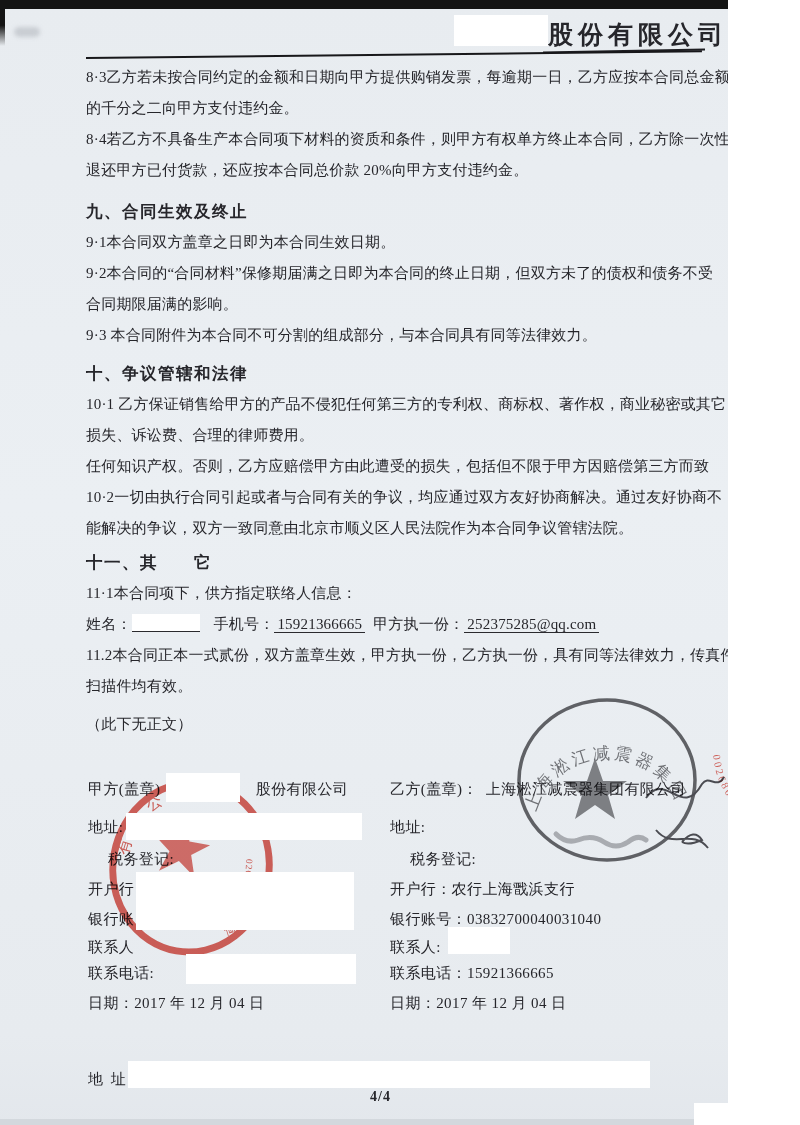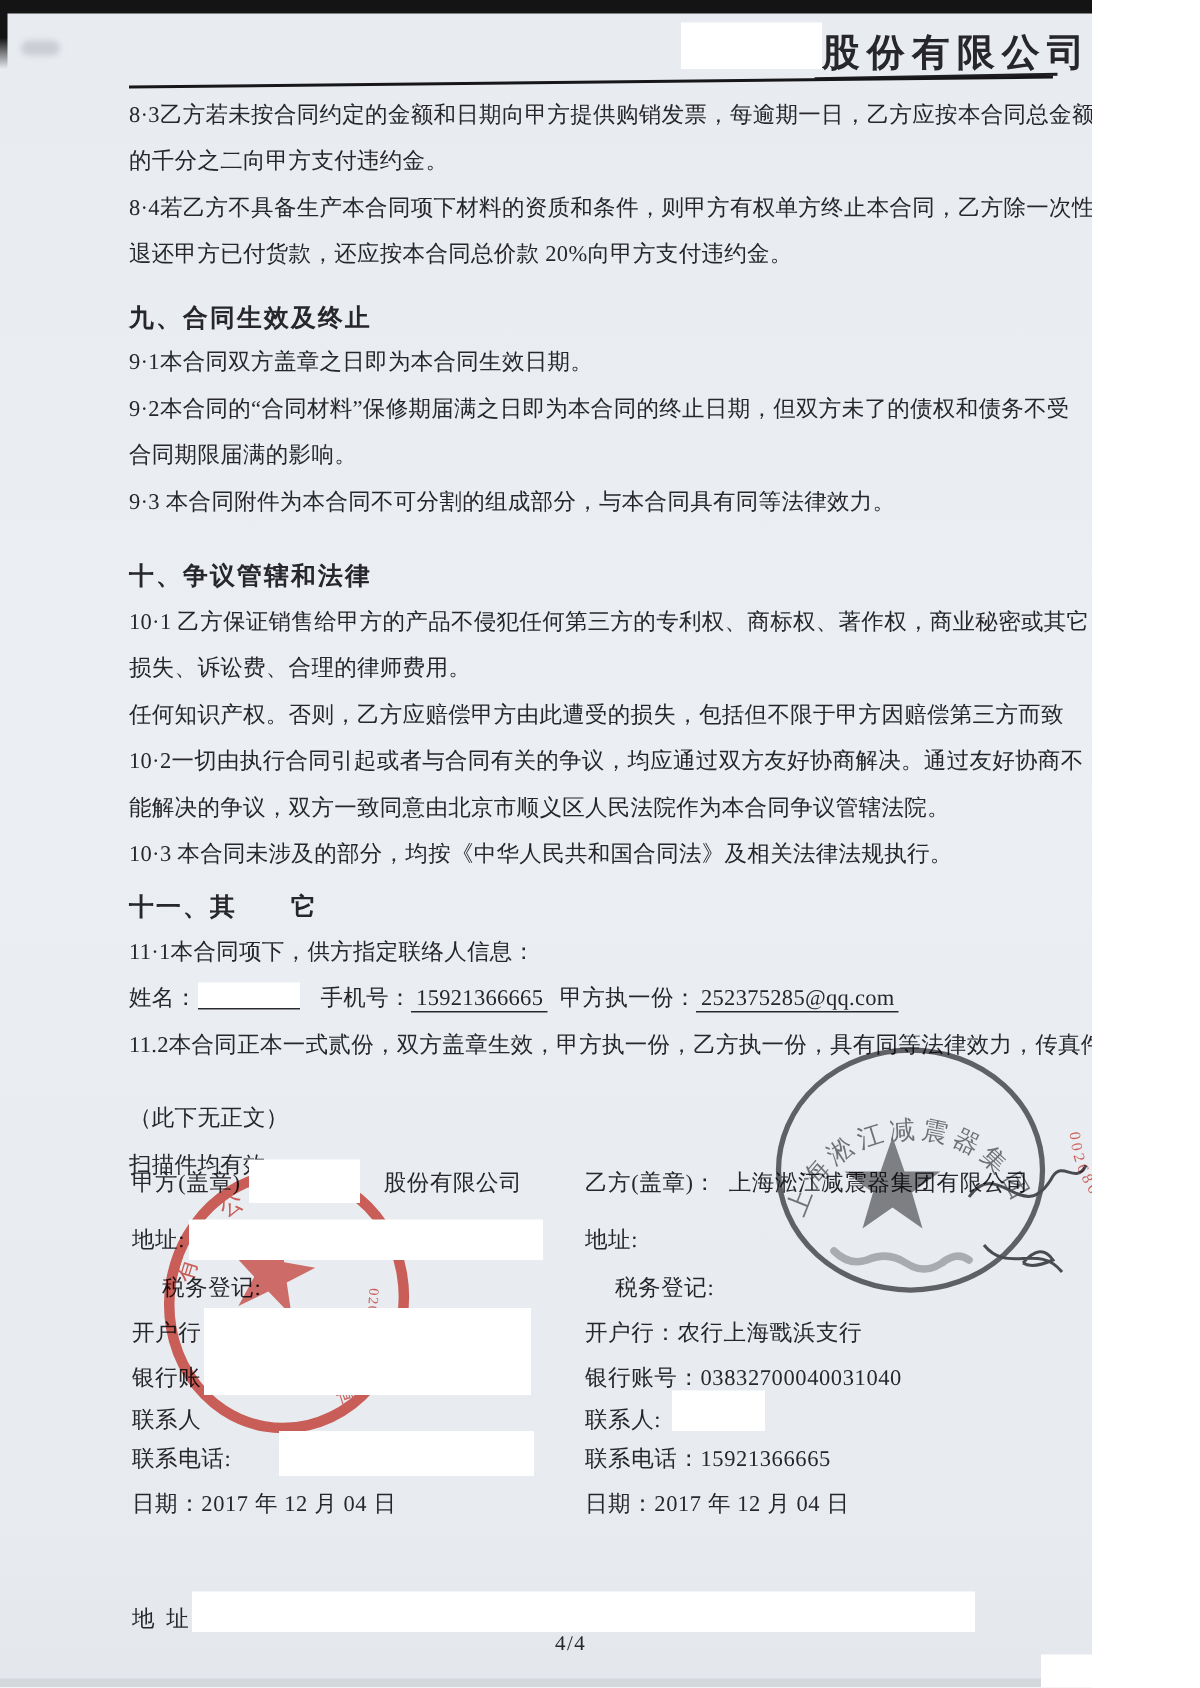--- a/index.html
+++ b/index.html
@@ -22,38 +22,38 @@
     letter-spacing:5px; white-space:nowrap; z-index:1; }
   .hdr-underline { position:absolute; left:543px; top:50px; width:162px; height:0;
     border-bottom:2.5px solid #1e1e22; transform:rotate(-1.1deg); z-index:1; }
   .hdr-rule { position:absolute; left:86px; top:57px; width:616px; height:0;
     border-bottom:2.6px solid #17171a; transform:rotate(-0.62deg); transform-origin:left center; z-index:1; }
 
   
   .doc { position:absolute; left:86px; top:62px; width:624px; z-index:1; }
   .ln { line-height:31px; font-size:15px; letter-spacing:.2px; white-space:nowrap; }
   .hd { font-weight:bold; font-size:16.5px; letter-spacing:1.5px; }
-  .g10 { margin-top:10px; } .g2 { margin-top:18px;font-family:Liberation Mono, monospace; } .g3 { margin-top:3px; }
+  .g10 { margin-top:10px; } .g2 { margin-top:7px; } .g3 { margin-top:3px; }
   .u { border-bottom:1.6px solid #2a2a2e; padding:0 3px; }
   .blank { display:inline-block; width:62px; height:17px; background:#ffffff; vertical-align:-3px; }
   .sp8 { display:inline-block; width:8px; } .sp14 { display:inline-block; width:14px; }
 
   
   .sig { position:absolute; top:778px; z-index:1; font-size:15px; letter-spacing:.4px; }
   .sig-a { left:88px; } .sig-b { left:390px; }
   .sig .row { line-height:22px; white-space:nowrap; }
   .r-party { margin-bottom:16px; } .r-addr { margin-bottom:10px; } .r-tax { margin-bottom:8px;margin-left:20px; }
   .r-bank { margin-bottom:8px; } .r-acct { margin-bottom:6px; } .r-contact { margin-bottom:4px; }
   .r-tel { margin-bottom:8px; }
   .spacer-aname { display:inline-block; width:80px; }
   .bname { margin-left:8px; }
 
   
   .foot-addr { position:absolute; left:88px; top:1070px; font-size:15px; letter-spacing:2px; z-index:1; }
-  .foot-page { position:absolute; left:370px; top:1089px; font-size:14px; font-weight:normal;
+  .foot-page { position:absolute; left:370px; top:1089px; font-size:14px; font-weight:bold;
     letter-spacing:1px; z-index:1; }
 
   
   .seal { position:absolute; mix-blend-mode:multiply; z-index:2; }
   .seal-dark { left:498px; top:678px; opacity:.82; }
   .seal-red-left { left:100px; top:776px; opacity:.85; transform:rotate(10deg); }
   .seal-red-right { left:687px; top:597px; opacity:.88; }
   .arc-artifact { position:absolute; left:735px; top:524px; z-index:2; }
   .handwriting { position:absolute; left:733px; top:826px; width:80px; z-index:2;
     font-family:"DejaVu Serif",serif; font-style:italic; font-size:20px; color:#1f1f26;
@@ -93,29 +93,28 @@
     <div class="ln">9·1本合同双方盖章之日即为本合同生效日期。</div>
     <div class="ln">9·2本合同的“合同材料”保修期届满之日即为本合同的终止日期，但双方未了的债权和债务不受</div>
     <div class="ln">合同期限届满的影响。</div>
     <div class="ln">9·3 本合同附件为本合同不可分割的组成部分，与本合同具有同等法律效力。</div>
     <div class="ln hd g2">十、争议管辖和法律</div>
     <div class="ln">10·1 乙方保证销售给甲方的产品不侵犯任何第三方的专利权、商标权、著作权，商业秘密或其它</div>
     <div class="ln">损失、诉讼费、合理的律师费用。</div>
     <div class="ln">任何知识产权。否则，乙方应赔偿甲方由此遭受的损失，包括但不限于甲方因赔偿第三方而致</div>
     <div class="ln">10·2一切由执行合同引起或者与合同有关的争议，均应通过双方友好协商解决。通过友好协商不</div>
     <div class="ln">能解决的争议，双方一致同意由北京市顺义区人民法院作为本合同争议管辖法院。</div>
-    <div class="ln">10·3 本合同未涉及的部分，均按《中华人民共和国合同法》及相关法律法规执行。</div>
     <div class="ln hd g3">十一、其　　它</div>
     <div class="ln">11·1本合同项下，供方指定联络人信息：</div>
     <div class="ln">
       <span>姓名：</span><span class="blank u"></span><span class="sp14"></span><span>手机号：</span><span class="u">15921366665</span><span class="sp8"></span><span>甲方执一份：</span><span class="u">252375285@qq.com</span>
     </div>
     <div class="ln">11.2本合同正本一式贰份，双方盖章生效，甲方执一份，乙方执一份，具有同等法律效力，传真件、</div>
+    <div class="ln">扫描件均有效。</div>
     <div class="ln g2">（此下无正文）</div>
-    <div class="ln">扫描件均有效。</div>
   </div>
 
   <div class="sig sig-a">
     <div class="row r-party">
       <span>甲方(盖章)：</span><span class="spacer-aname"></span><span>股份有限公司</span>
     </div>
     <div class="row r-addr">地址:</div>
     <div class="row r-tax">税务登记:</div>
     <div class="row r-bank">开户行</div>
     <div class="row r-acct">银行账</div>

